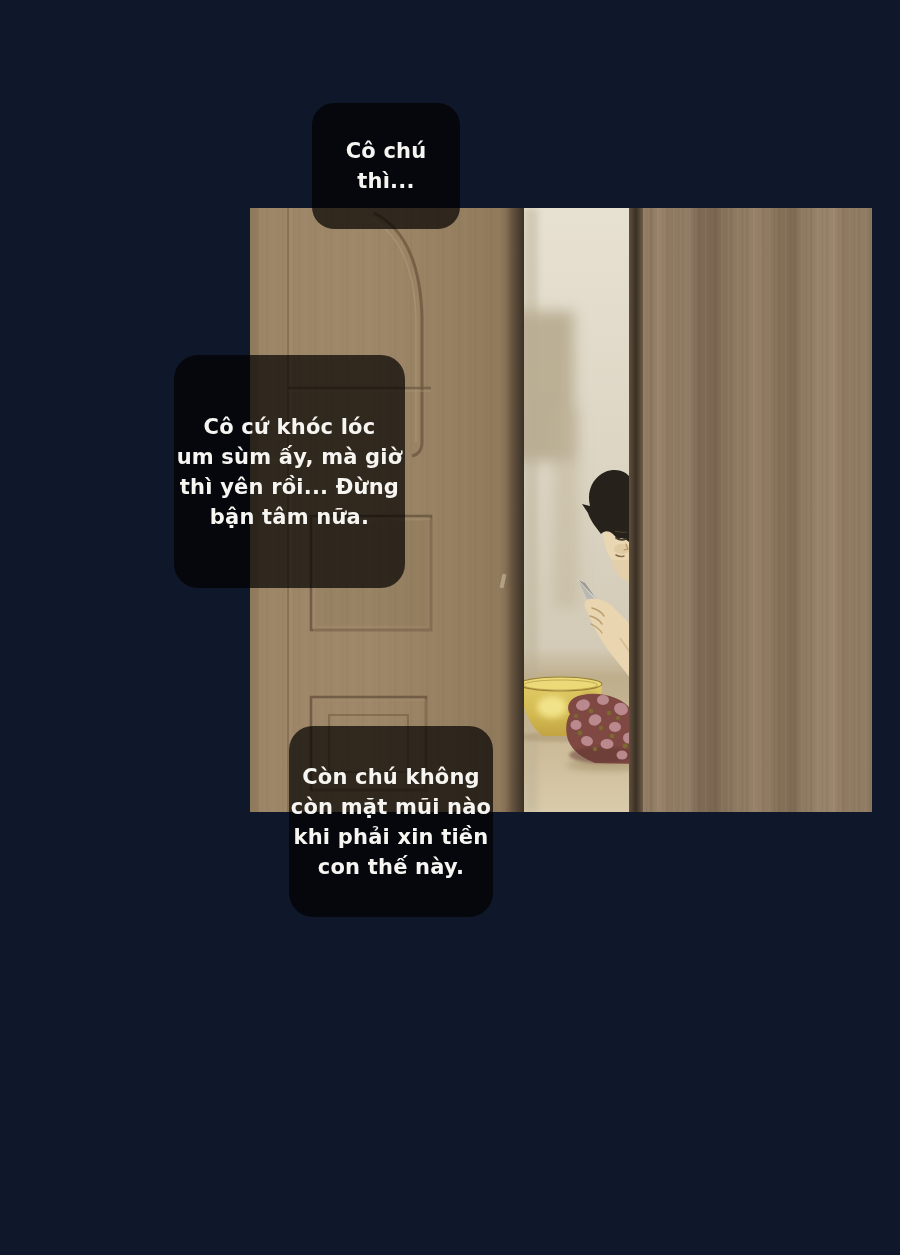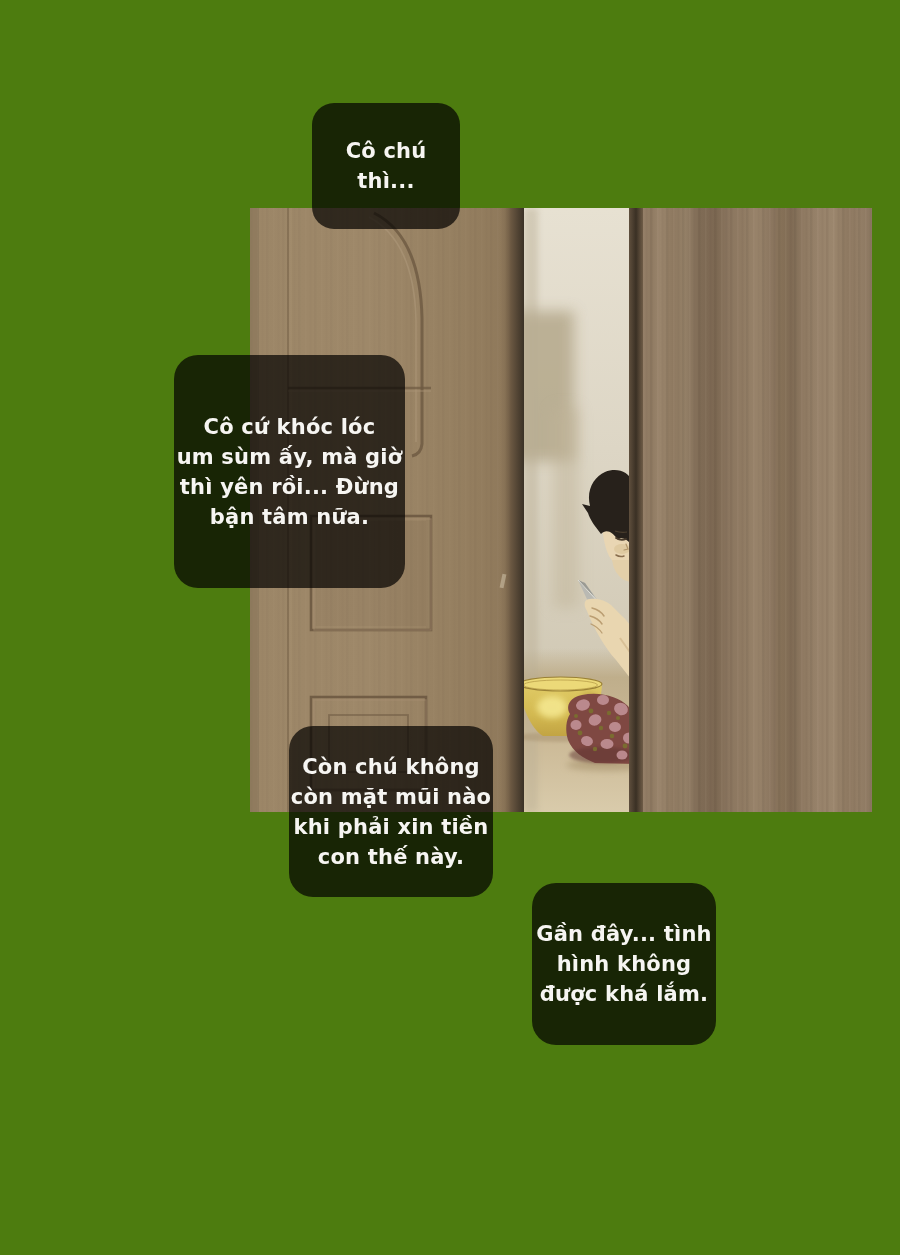--- a/index.html
+++ b/index.html
@@ -1,29 +1,29 @@
 <!DOCTYPE html>
 <html><head>
 <meta charset="utf-8">
 <style>
   html,body{margin:0;padding:0;background:#ffffff;}
-  .page{position:relative;width:900px;height:1255px;background:#4d7c0f;overflow:hidden;
+  .page{position:relative;width:900px;height:1255px;background:#0f172a;overflow:hidden;
         font-family:"DejaVu Sans","Liberation Sans",sans-serif;}
   .artwork{position:absolute;left:250px;top:208px;width:622px;height:604px;}
   .artwork svg{display:block;}
   .bubble{position:absolute;display:flex;align-items:center;justify-content:center;}
   .bubble::before{content:"";position:absolute;inset:0;border-radius:24px;
         background:#4e4c49;mix-blend-mode:multiply;}
   .bubble .txt{position:relative;z-index:1;color:#f6f5f2;font-weight:bold;
         font-size:21px;line-height:30px;text-align:center;white-space:pre-line;
         letter-spacing:.2px;}
   .b1{left:312px;top:103px;width:148px;height:126px;}
   .b1::before{border-radius:22px;}
   .b2{left:174px;top:355px;width:231px;height:233px;}
-  .b3{left:289px;top:726px;width:204px;height:171px;}
+  .b3{left:289px;top:726px;width:204px;height:191px;}
   .b4{left:532px;top:883px;width:184px;height:162px;}
 </style>
 </head>
 <body>
 
 <div class="page">
 
   <div class="artwork">
     <svg width="622" height="604" viewBox="0 0 622 604" xmlns="http://www.w3.org/2000/svg">
       <defs>
@@ -220,19 +220,14 @@
 um sùm ấy, mà giờ
 thì yên rồi... Đừng
 bận tâm nữa.</div>
   </div>
   <div class="bubble b3">
     <div class="txt">Còn chú không
 còn mặt mũi nào
 khi phải xin tiền
 con thế này.</div>
   </div>
-  <div class="bubble b4">
-    <div class="txt">Gần đây... tình
-hình không
-được khá lắm.</div>
-  </div>
 
 </div>
 
 </body></html>

